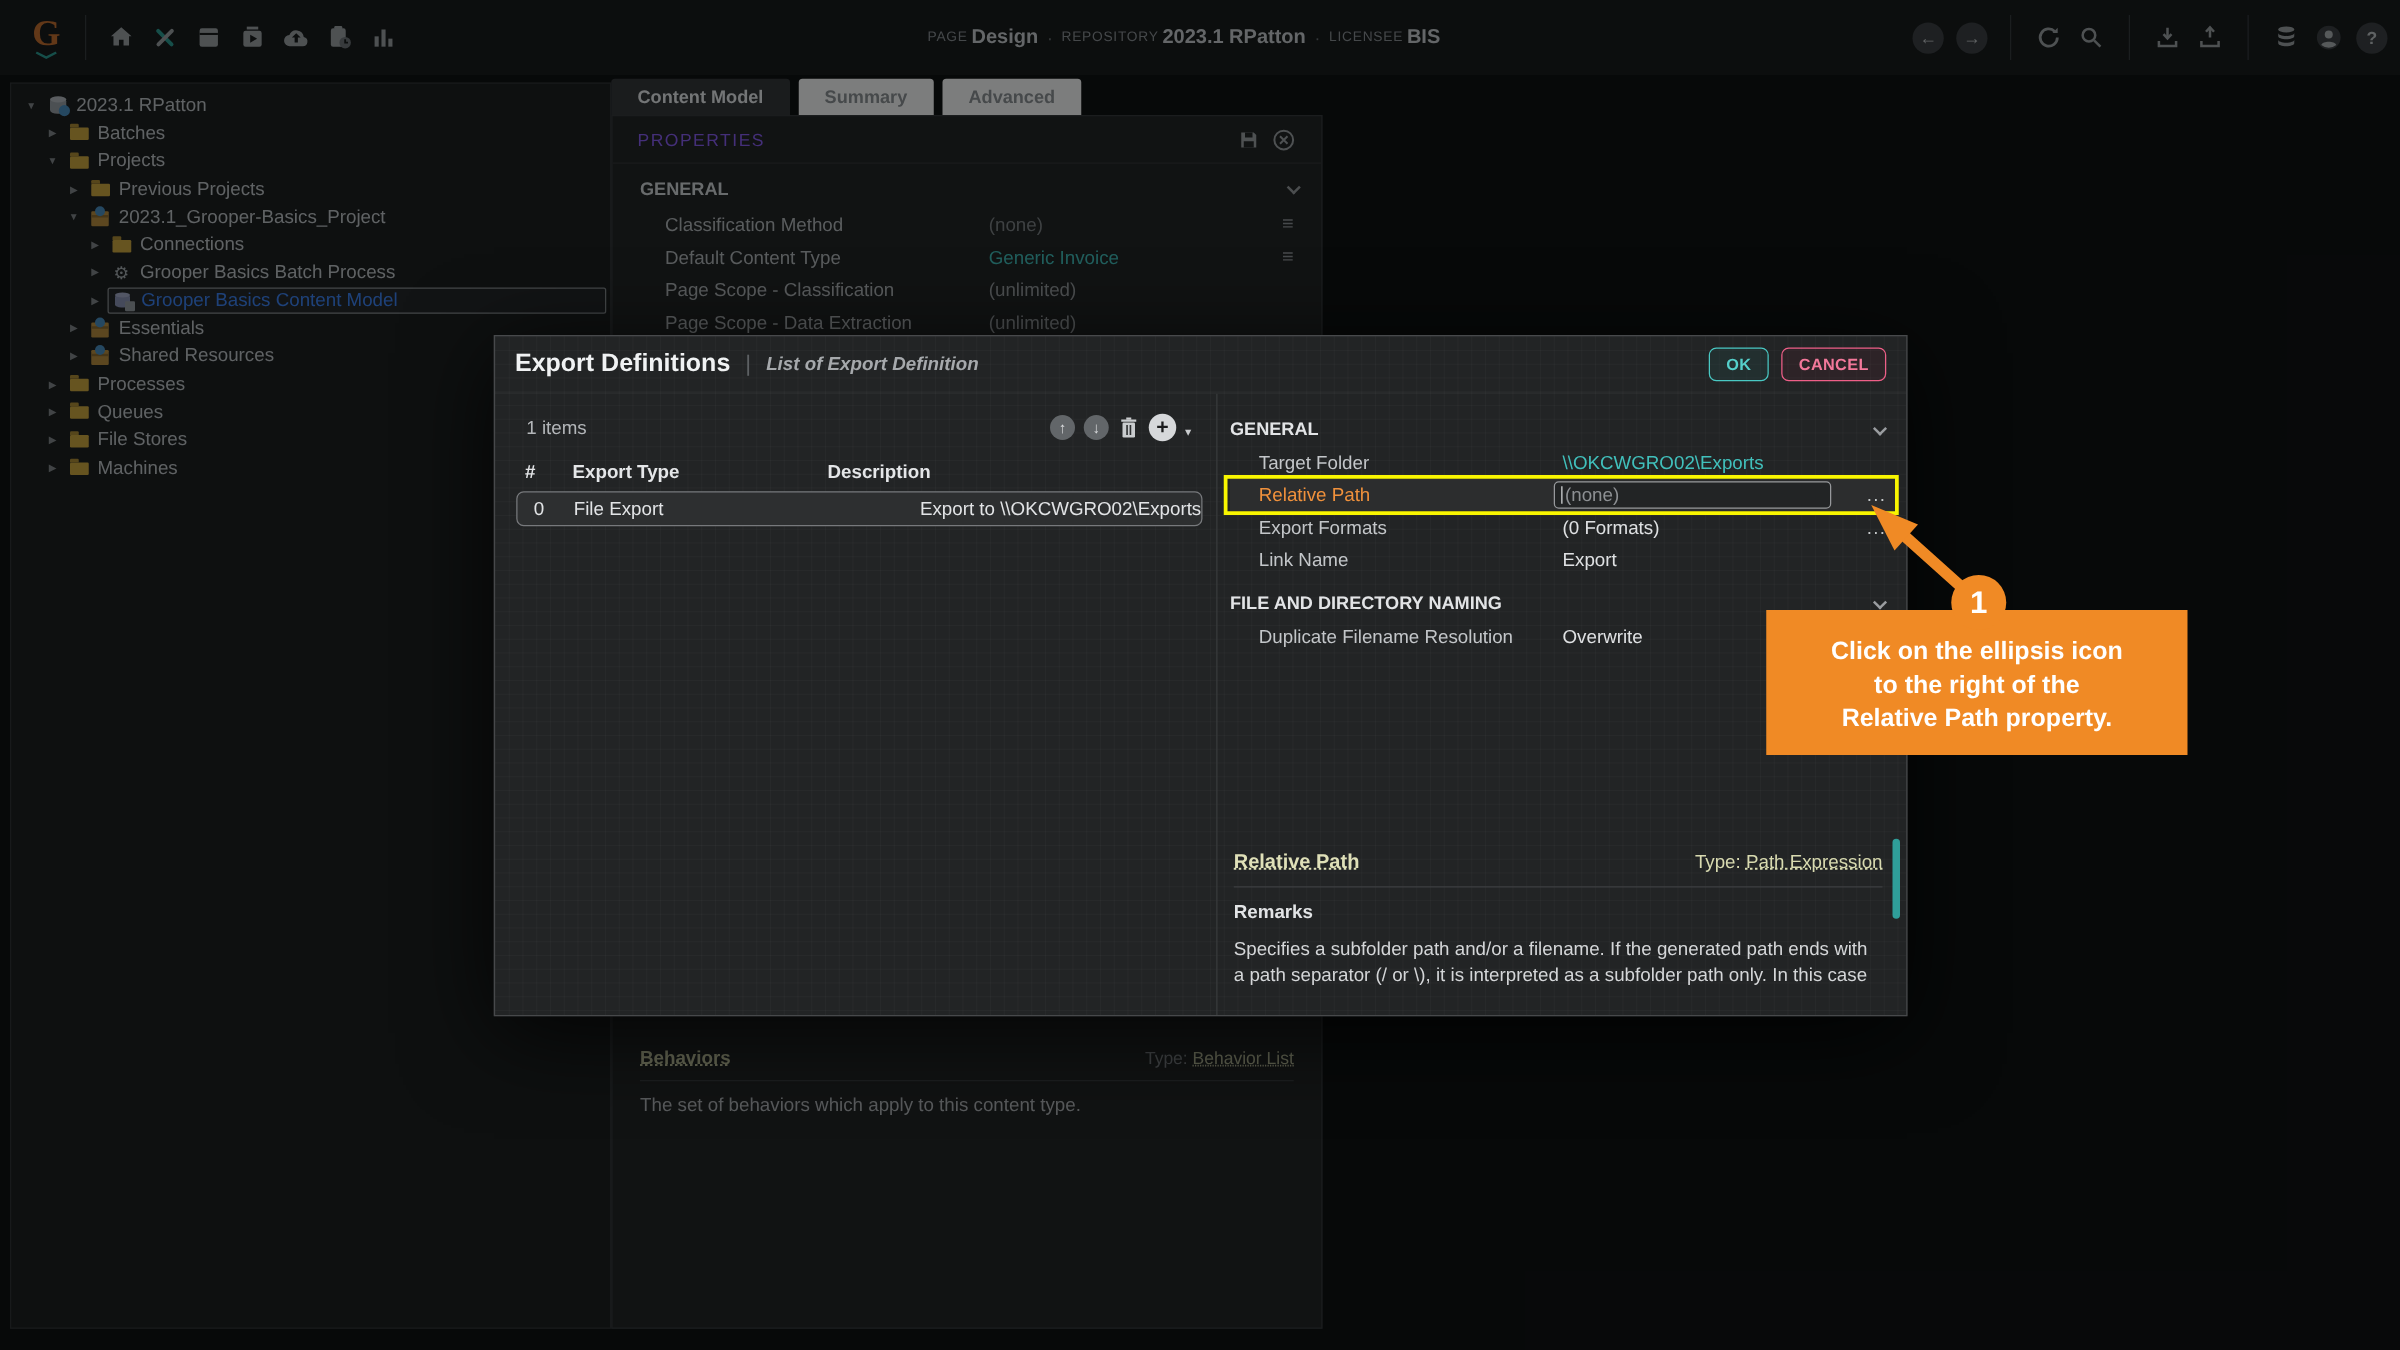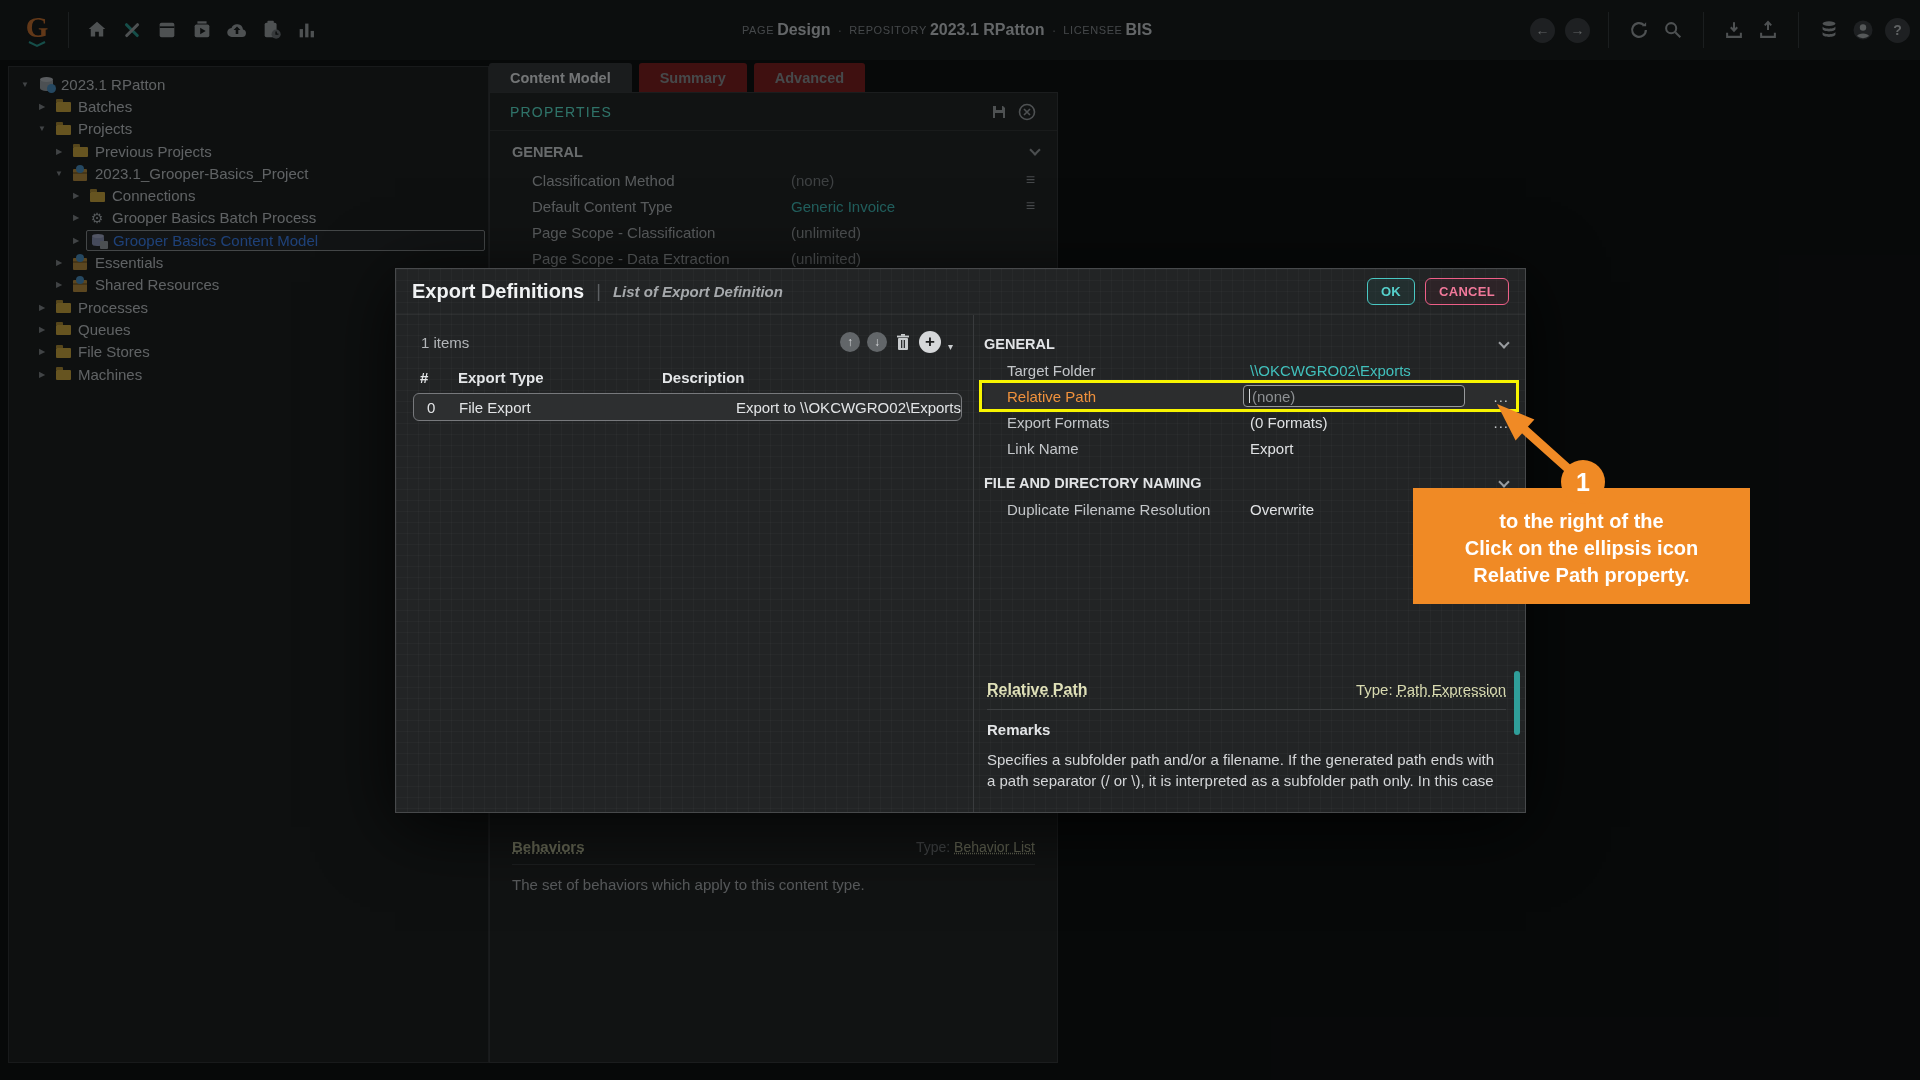--- a/index.html
+++ b/index.html
@@ -43,25 +43,25 @@
   .ic-box::after { content:""; position:absolute; left:3px; top:-4px; width:8px; height:8px; border-radius:50%; background:#4a90c4; }
   .ic-gear { font-size:14px; color:#aab0b4; line-height:14px; }
   .ic-cm { width:12px; height:11px; background:#8d94b8; border-radius:5px/2.5px; position:relative; }
   .ic-cm::before { content:""; position:absolute; left:0; top:-1px; width:12px; height:4px; border-radius:50%; background:#a8aecc; }
   .ic-cm::after { content:""; position:absolute; right:-4px; bottom:-3px; width:8px; height:8px; background:#9aa0a6; border-radius:1px; }
 
   
   .centerpanel { position:absolute; left:489px; top:63px; width:569px; height:1000px; }
   .tabs { display:flex; gap:7px; height:29px; }
   .tab { padding:0 21px; display:flex; align-items:center; font-weight:bold; font-size:14.5px;
-    background:#7f1d1d; color:#8f9396; border-radius:3px 3px 0 0; }
+    background:#ffffff; color:#8f9396; border-radius:3px 3px 0 0; }
   .tab.active { background:#333538; color:#eceef0; }
   .cbody { position:absolute; top:29px; left:0; right:0; bottom:0; background:#202223; border:1px solid #35373a; }
   .phead { height:38px; border-bottom:1px solid #303234; display:flex; align-items:center;
-    padding:0 20px; color:#5eead4; letter-spacing:1.2px; font-size:14px; }
+    padding:0 20px; color:#8b5cf6; letter-spacing:1.2px; font-size:14px; }
   .sp { flex:1; }
   .sec-title { display:flex; align-items:center; font-weight:bold; font-size:14.5px; color:#d6d9db;
     height:30px; margin-top:6px; padding:0 18px 0 22px; }
   .chev { width:8px; height:8px; border-right:2px solid #9a9da0; border-bottom:2px solid #9a9da0;
     transform:rotate(45deg); margin-top:-4px; }
   .prow { height:26px; display:flex; align-items:center; font-size:15px; }
   .plabel { padding-left:42px; width:301px; color:#b6babd; }
   .pval { flex:1; color:#9b9fa2; }
   .dimv { color:#7e8285; }
   .linkv { color:#41c0bc; }
@@ -557,16 +557,16 @@
 </div>
 
 <svg class="co-arrow" width="130" height="110">
   <line x1="45" y1="35" x2="103" y2="87" stroke="#f08a25" stroke-width="9" stroke-linecap="round"></line>
   <polygon points="17,9 54.4,24.6 35.6,45.4" fill="#f08a25"></polygon>
 </svg>
 <div class="co-circle" style="background:#f08a25">
   <span>1</span>
 </div>
 <div class="co-box" style="background:#f08a25">
+  <div>Click on the ellipsis icon</div>
   <div>to the right of the</div>
-  <div>Click on the ellipsis icon</div>
   <div>Relative Path property.</div>
 </div>
 
 </body></html>

